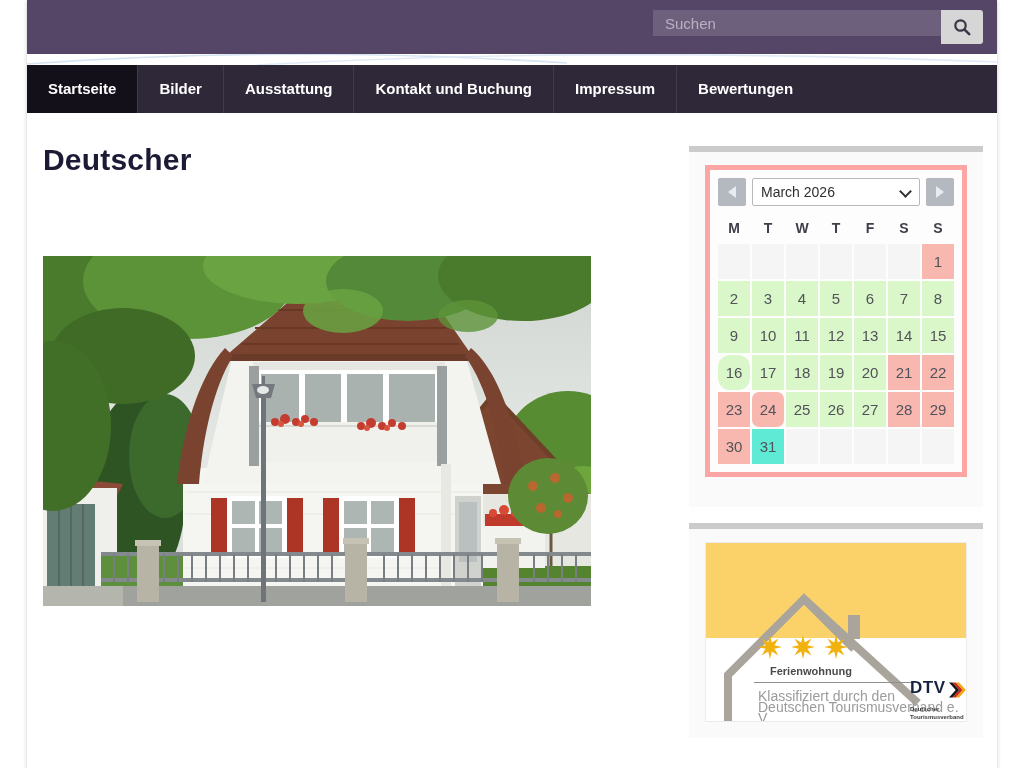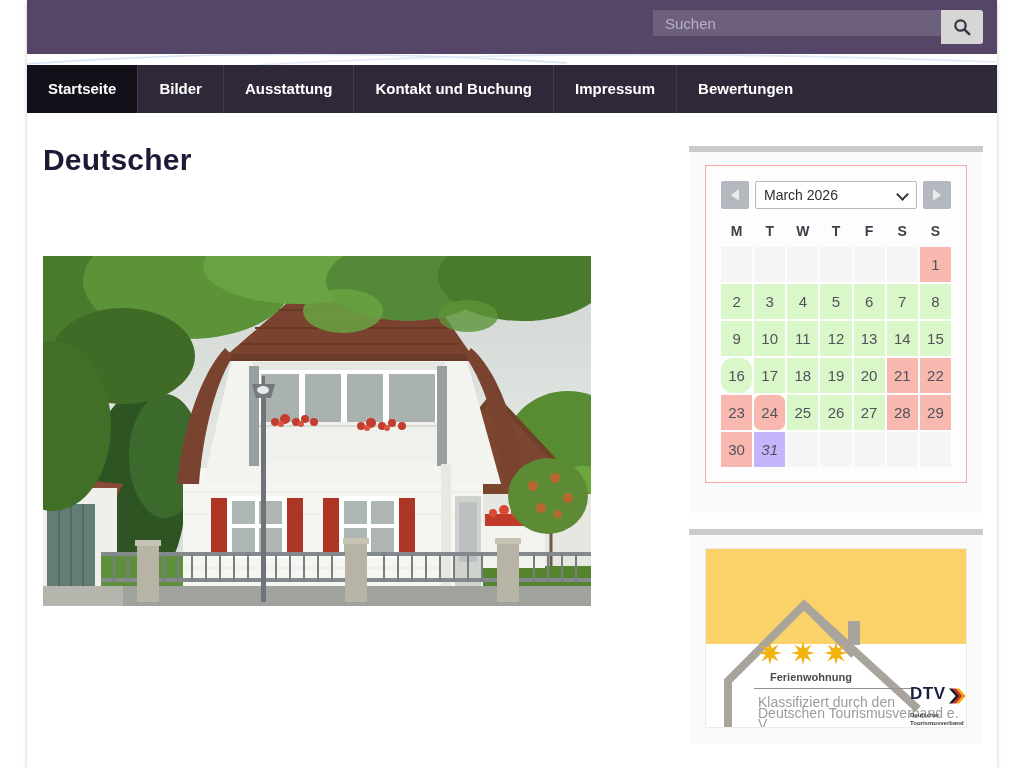--- a/index.html
+++ b/index.html
@@ -33,21 +33,21 @@
   .photo { margin-top:79px; width:548px; height:350px; display:block; }
 
   .sidebar { width:294px; margin-left:26px; }
   .widget { margin-top:33px; }
   .widget + .widget { margin-top:16px; }
   .widget-bar { height:6px; background:#cbcbcb; }
   .widget-body { background:#fafafa; padding:13px 16px 30px 16px; }
   .widget-body.badge-pad { padding:13px 16px 16px 16px; }
 
   
-  .cal-box { background:#fdfdfd; border:1px solid #fca5a5; padding:15px; }
+  .cal-box { background:#fdfdfd; border:5px solid #fca5a5; padding:8px; }
   .cal-header { display:flex; align-items:center; gap:6px; margin-bottom:8px; }
   .cal-btn { width:28px; height:28px; border:none; background:#b3b9bf; border-radius:2px; cursor:pointer;
     display:flex; align-items:center; justify-content:center; padding:0; }
   .tri-left  { width:0; height:0; border-top:6px solid transparent; border-bottom:6px solid transparent; border-right:8px solid #e9ecee; }
   .tri-right { width:0; height:0; border-top:6px solid transparent; border-bottom:6px solid transparent; border-left:8px solid #e9ecee; }
   .select-wrap { position:relative; flex:1; }
   .select-wrap select {
     width:100%; height:28px; appearance:none; -webkit-appearance:none; -moz-appearance:none;
     border:1px solid #b9b9b9; border-radius:2px; background:#fff; color:#2e2e2e;
     font-size:14px; padding:0 26px 0 8px; font-family:"Liberation Sans", sans-serif;
@@ -341,21 +341,21 @@
                 <div class="cell" style="background: rgb(248, 184, 176);">21</div>
                 <div class="cell" style="background: rgb(248, 184, 176);">22</div>
                 <div class="cell" style="background: rgb(248, 184, 176);">23</div>
                 <div class="cell" style="background: rgb(248, 184, 176); border-radius: 7px;">24</div>
                 <div class="cell" style="background: rgb(217, 247, 200);">25</div>
                 <div class="cell" style="background: rgb(217, 247, 200);">26</div>
                 <div class="cell" style="background: rgb(217, 247, 200);">27</div>
                 <div class="cell" style="background: rgb(248, 184, 176);">28</div>
                 <div class="cell" style="background: rgb(248, 184, 176);">29</div>
                 <div class="cell" style="background: rgb(248, 184, 176);">30</div>
-                <div class="cell" style="background: #c4b5fd; font-style: italic;">31</div>
+                <div class="cell" style="background: #5eead4;">31</div>
                 <div class="cell" style="background: rgb(245, 245, 245);"></div>
                 <div class="cell" style="background: rgb(245, 245, 245);"></div>
                 <div class="cell" style="background: rgb(245, 245, 245);"></div>
                 <div class="cell" style="background: rgb(245, 245, 245);"></div>
                 <div class="cell" style="background: rgb(245, 245, 245);"></div>
               </div>
           </div>
         </div>
       </section>
 

